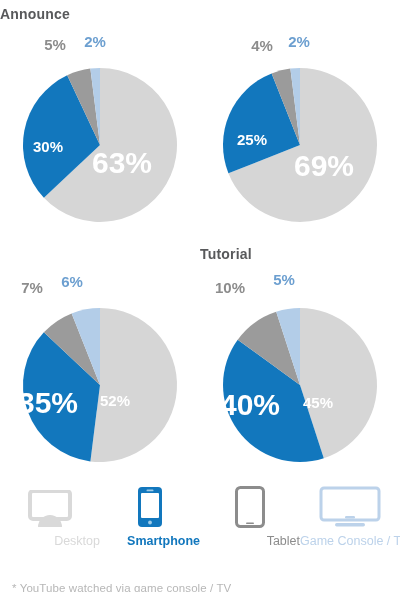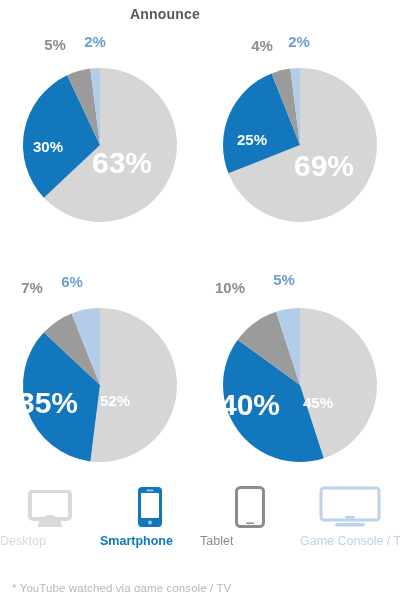--- a/index.html
+++ b/index.html
@@ -31,21 +31,21 @@
   }
   .chart-cell.c0 { left: 0;   top: 0; }
   .chart-cell.c1 { left: 200px; top: 0; }
   .chart-cell.c2 { left: 0;   top: 240px; }
   .chart-cell.c3 { left: 200px; top: 240px; }
 
   .chart-title {
     position: absolute;
     left: 0; top: 6px;
     width: 200px;
-    text-align: right;
+    text-align: left;
     font-size: 14px;
     font-weight: bold;
     color: #58595b;
     letter-spacing: 0.2px;
   }
 
   .pie-wrap {
     position: absolute;
     left: 0; top: 20px;
     width: 200px;
@@ -64,21 +64,21 @@
     left: 0;
     top: 482px;
     width: 400px;
     height: 76px;
   }
   .legend-item {
     position: absolute;
     top: 0;
     width: 100px;
     height: 76px;
-    text-align: left;
+    text-align: right;
   }
   .legend-item.l0 { left: 0; }
   .legend-item.l1 { left: 100px; }
   .legend-item.l2 { left: 200px; }
   .legend-item.l3 { left: 300px; }
 
   .legend-icon {
     height: 46px;
     display: flex;
     align-items: flex-end;
@@ -152,20 +152,21 @@
             <path d="M 100 125 L 71.65 53.41 A 77 77 0 0 1 100.00 48.00 Z" fill="#b3cde8"></path>
             <text x="115" y="142" fill="#ffffff" font-size="15" font-weight="bold" text-anchor="middle" dominant-baseline="middle" class="slice-label">52%</text>
             <text x="48" y="145" fill="#ffffff" font-size="30" font-weight="bold" text-anchor="middle" dominant-baseline="middle" class="slice-label">35%</text>
             <text x="32" y="29" fill="#8c8c8c" font-size="15" font-weight="bold" text-anchor="middle" dominant-baseline="middle" class="slice-label">7%</text>
             <text x="72" y="23" fill="#6c9fd0" font-size="15" font-weight="bold" text-anchor="middle" dominant-baseline="middle" class="slice-label">6%</text>
           </svg>
       </div>
     </div>
 
     <div class="chart-cell c3">
+      <div class="chart-title">Tutorial</div>
       <div class="pie-wrap">
         <svg class="pie-svg" width="200" height="220" viewBox="0 0 200 220">
             <path d="M 100 125 L 100.00 48.00 A 77 77 0 0 1 123.79 198.23 Z" fill="#d6d6d6"></path>
             <path d="M 100 125 L 123.79 198.23 A 77 77 0 0 1 37.71 79.74 Z" fill="#1277bd"></path>
             <path d="M 100 125 L 37.71 79.74 A 77 77 0 0 1 76.21 51.77 Z" fill="#9b9b9b"></path>
             <path d="M 100 125 L 76.21 51.77 A 77 77 0 0 1 100.00 48.00 Z" fill="#b3cde8"></path>
             <text x="118" y="144" fill="#ffffff" font-size="15" font-weight="bold" text-anchor="middle" dominant-baseline="middle" class="slice-label">45%</text>
             <text x="50" y="147" fill="#ffffff" font-size="30" font-weight="bold" text-anchor="middle" dominant-baseline="middle" class="slice-label">40%</text>
             <text x="30" y="29" fill="#8c8c8c" font-size="15" font-weight="bold" text-anchor="middle" dominant-baseline="middle" class="slice-label">10%</text>
             <text x="84" y="21" fill="#6c9fd0" font-size="15" font-weight="bold" text-anchor="middle" dominant-baseline="middle" class="slice-label">5%</text>

